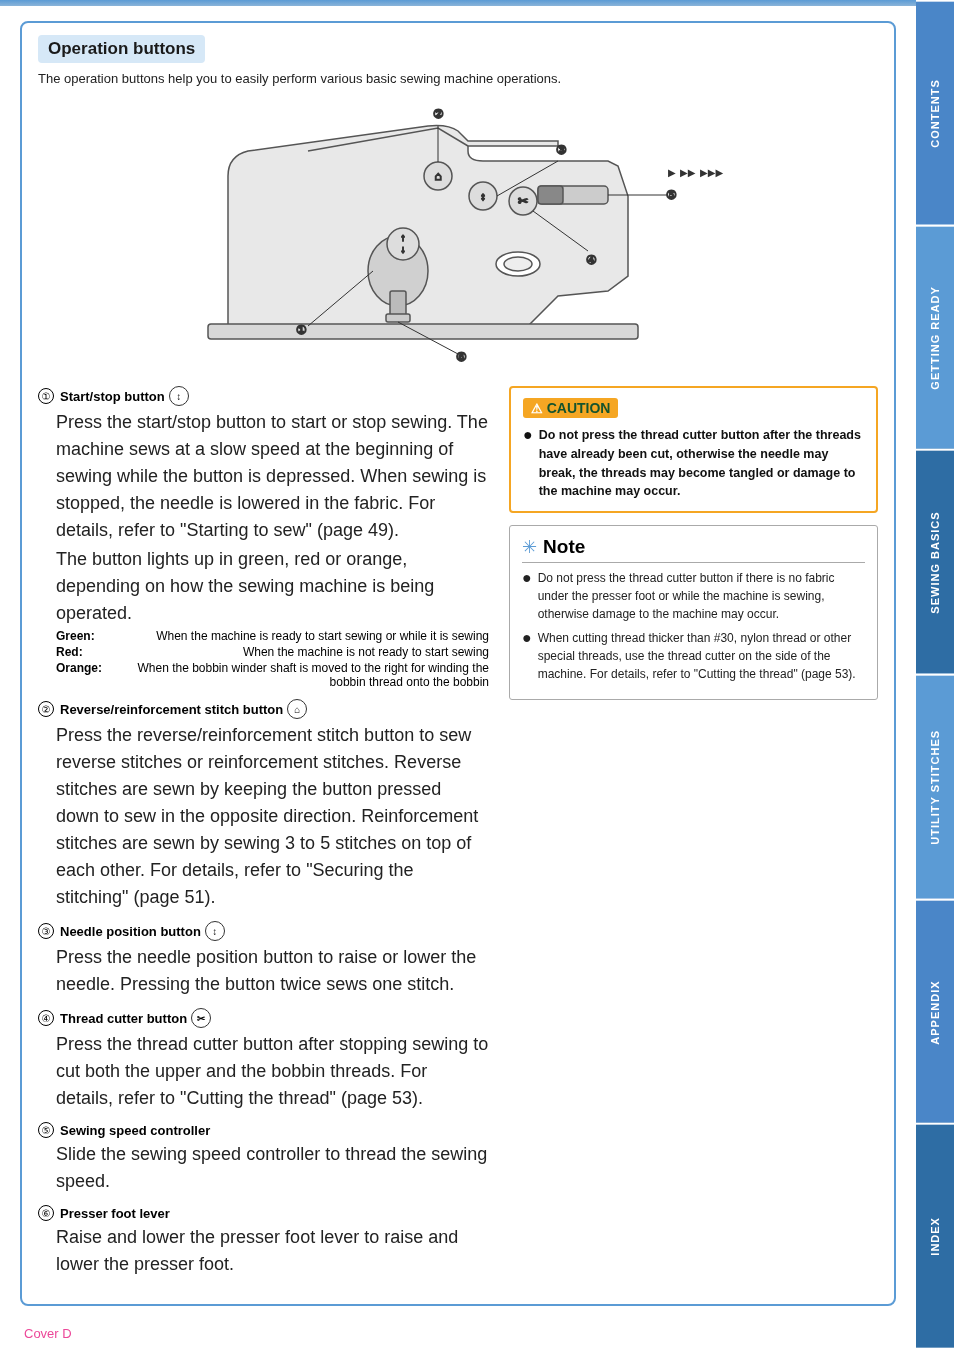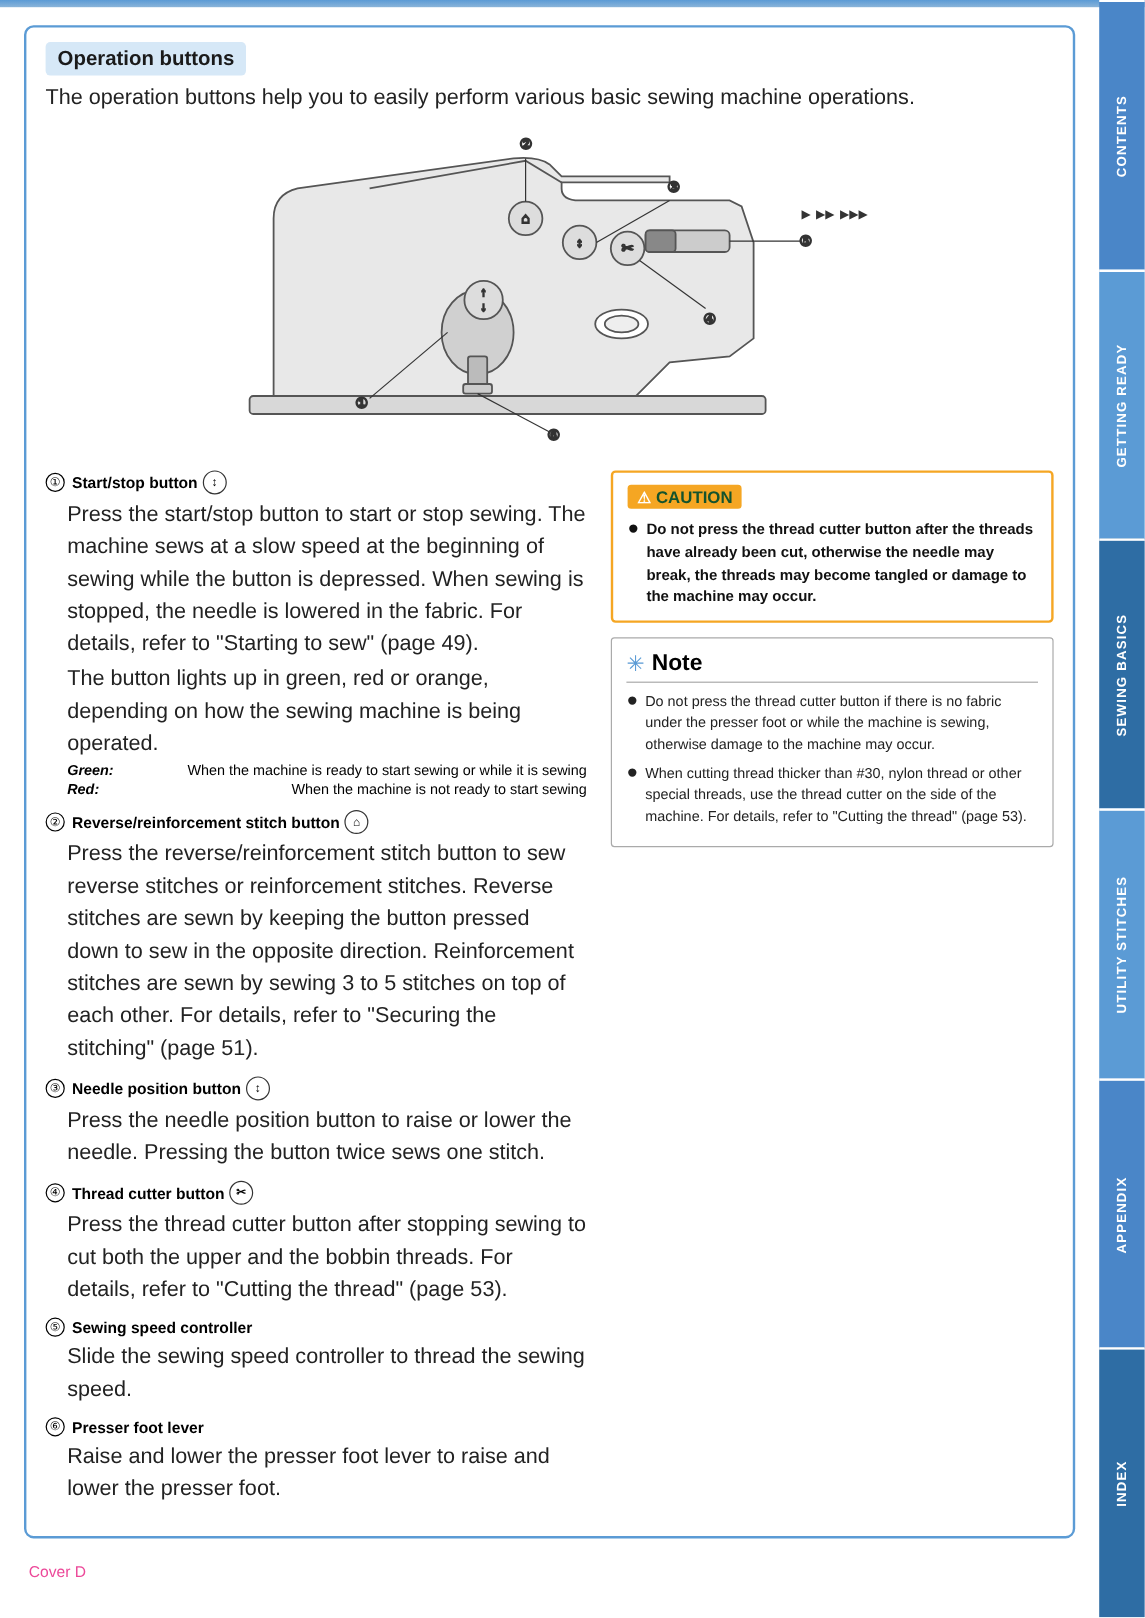--- a/index.html
+++ b/index.html
@@ -69,21 +69,21 @@
       font-weight: bold;
       color: #1a1a1a;
       background: #d6e8f7;
       padding: 4px 10px;
       border-radius: 4px;
       display: inline-block;
       margin-bottom: 8px;
     }
 
     .intro-text {
-      font-size: 18px;
+      font-size: 13px;
       margin-bottom: 10px;
       color: #222;
     }
 
     
     .diagram-area {
       width: 100%;
       height: 280px;
       position: relative;
       margin-bottom: 10px;
@@ -141,21 +141,20 @@
       margin-top: 2px;
     }
     .color-row {
       display: flex;
       font-size: 12px;
       margin-bottom: 2px;
     }
     .color-label {
       width: 55px;
       font-weight: bold;
-      font-style: italic;
     }
     .color-desc { flex: 1; text-align: right; }
 
     
     .btn-icon {
       display: inline-flex;
       align-items: center;
       justify-content: center;
       border: 1.5px solid #333;
       border-radius: 50%;
@@ -353,20 +352,24 @@
           <div class="button-desc">The button lights up in green, red or orange, depending on how the sewing machine is being operated.</div>
           <div class="color-table">
             <div class="color-row">
               <span class="color-label">Green:</span>
               <span class="color-desc">When the machine is ready to start sewing or while it is sewing</span>
             </div>
             <div class="color-row">
               <span class="color-label">Red:</span>
               <span class="color-desc">When the machine is not ready to start sewing</span>
             </div>
+            <div class="color-row">
+              <span class="color-label">Orange:</span>
+              <span class="color-desc">When the bobbin winder shaft is moved to the right for winding the bobbin thread onto the bobbin</span>
+            </div>
           </div>
         </div>
 
         <div class="button-section">
           <div class="button-title">
             <span class="circle-num">②</span>
             <strong>Reverse/reinforcement stitch button</strong>
             <span class="btn-icon">⌂</span>
           </div>
           <div class="button-desc">Press the reverse/reinforcement stitch button to sew reverse stitches or reinforcement stitches. Reverse stitches are sewn by keeping the button pressed down to sew in the opposite direction. Reinforcement stitches are sewn by sewing 3 to 5 stitches on top of each other. For details, refer to "Securing the stitching" (page 51).</div>

